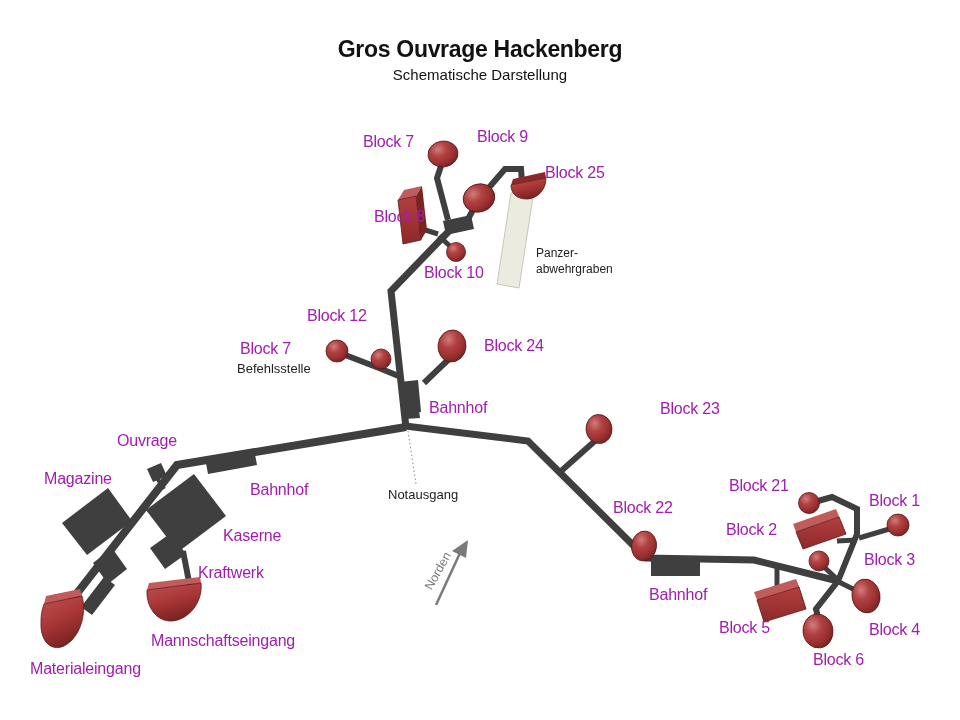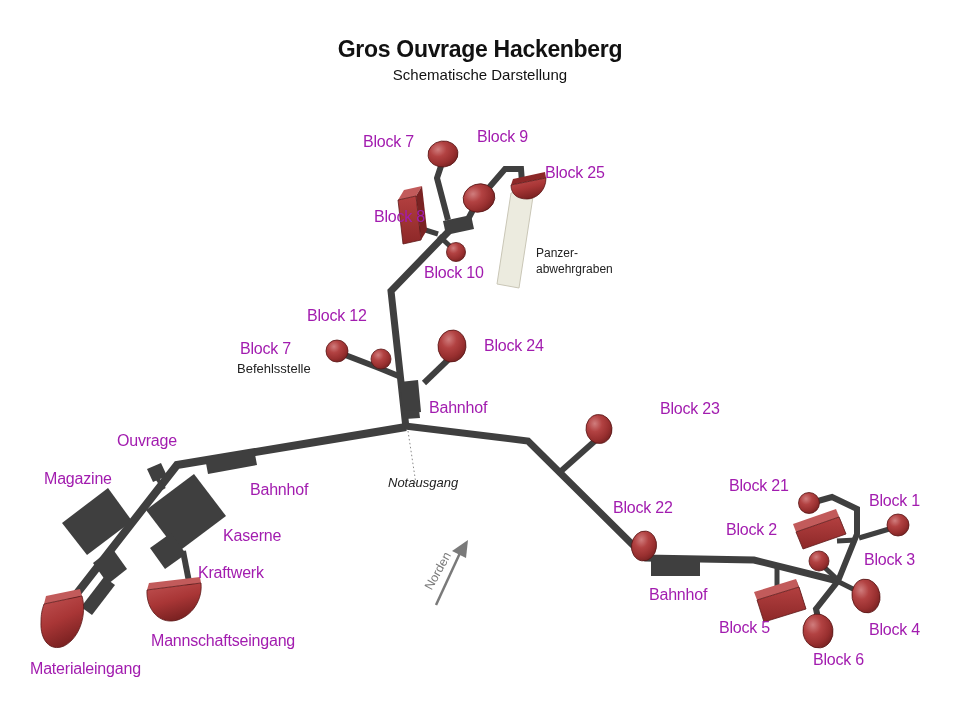--- a/index.html
+++ b/index.html
@@ -150,21 +150,21 @@
   <div class="lbl" style="left:660px;top:400px;">Block 23</div>
 
   <div class="lbl-xs" style="left:536px;top:245px;">
     <span style="display:block">Panzer-</span>
     <span style="display:block">abwehrgraben</span>
   </div>
 
   <div class="lbl" style="left:117px;top:432px;">Ouvrage</div>
   <div class="lbl" style="left:44px;top:470px;">Magazine</div>
   <div class="lbl" style="left:250px;top:481px;">Bahnhof</div>
-  <div class="lbl-sm" style="left:388px;top:475px;font-style:italic;">Notausgang</div>
+  <div class="lbl-sm" style="left:388px;top:487px;">Notausgang</div>
   <div class="lbl" style="left:613px;top:499px;">Block 22</div>
   <div class="lbl" style="left:729px;top:477px;">Block 21</div>
   <div class="lbl" style="left:869px;top:492px;">Block 1</div>
   <div class="lbl" style="left:726px;top:521px;">Block 2</div>
   <div class="lbl" style="left:223px;top:527px;">Kaserne</div>
   <div class="lbl" style="left:864px;top:551px;">Block 3</div>
   <div class="lbl" style="left:198px;top:564px;">Kraftwerk</div>
   <div class="lbl" style="left:649px;top:586px;">Bahnhof</div>
   <div class="lbl" style="left:719px;top:619px;">Block 5</div>
   <div class="lbl" style="left:869px;top:621px;">Block 4</div>

